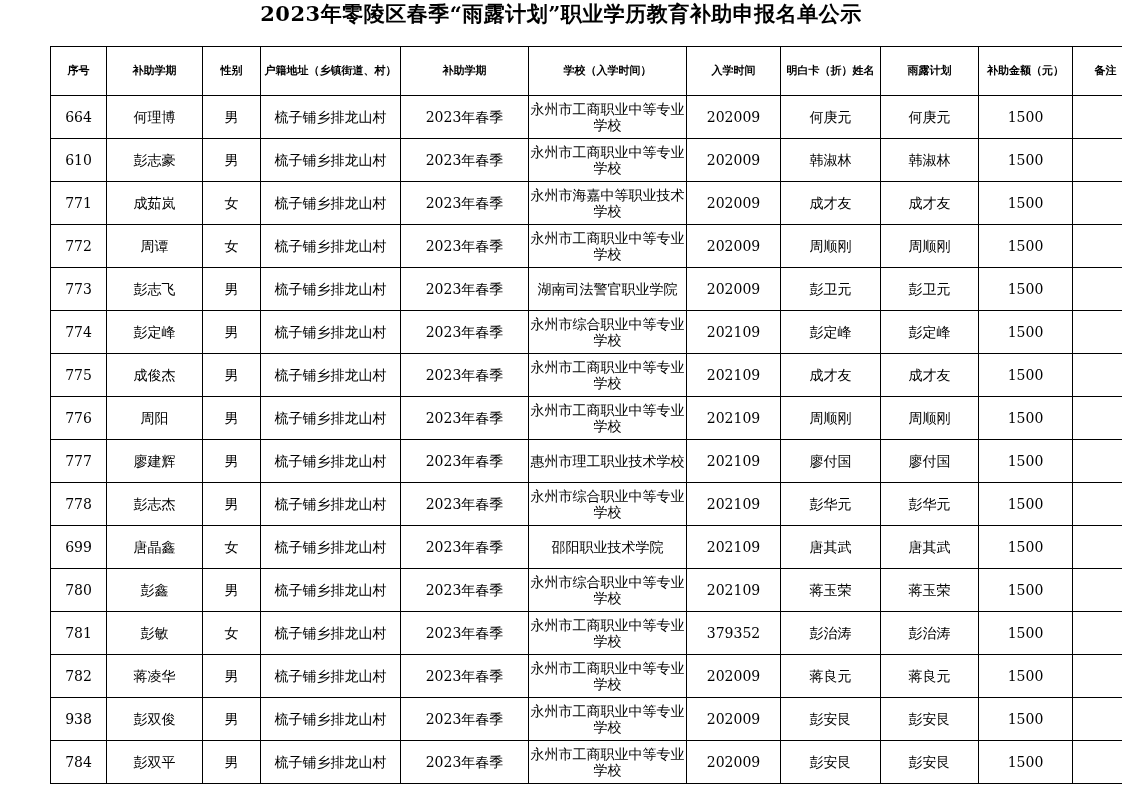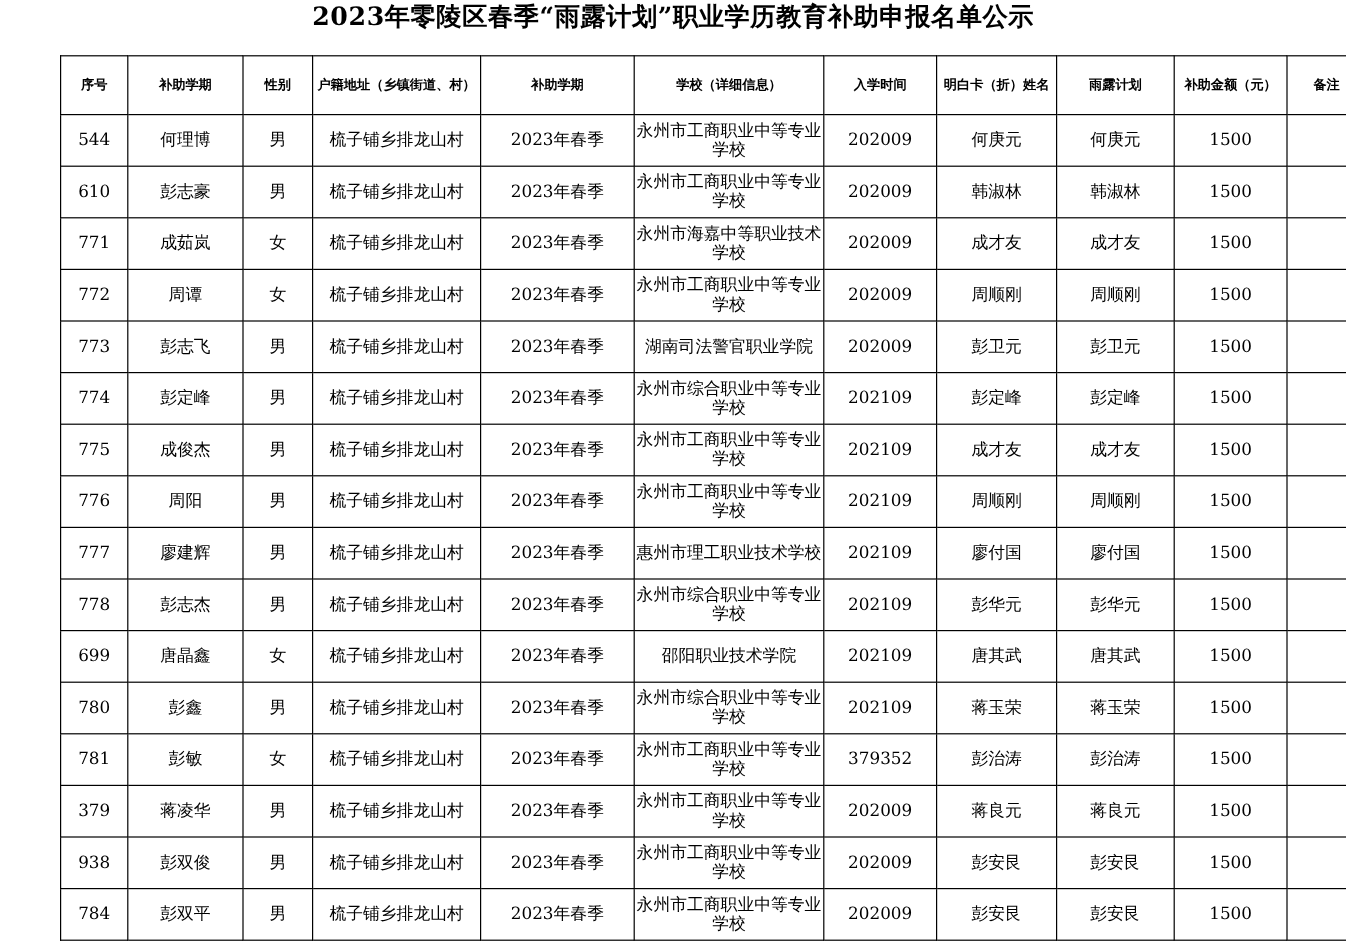--- a/index.html
+++ b/index.html
@@ -94,31 +94,31 @@
           <col class="col-9">
           <col class="col-10">
       </colgroup>
       <thead>
         <tr>
           <th>序号</th>
           <th>补助学期</th>
           <th>性别</th>
           <th>户籍地址（乡镇街道、村）</th>
           <th>补助学期</th>
-          <th>学校（详细信息）</th>
+          <th>学校（入学时间）</th>
           <th>入学时间</th>
           <th>明白卡（折）姓名</th>
           <th>雨露计划</th>
           <th>补助金额（元）</th>
           <th>备注</th>
         </tr>
       </thead>
       <tbody>
         <tr>
-          <td class="num">544</td>
+          <td class="num">664</td>
           <td>何理博</td>
           <td class="gender">男</td>
           <td>梳子铺乡排龙山村</td>
           <td>2023年春季</td>
           <td>永州市工商职业中等专业学校</td>
           <td class="entrytime">202009</td>
           <td>何庚元</td>
           <td>何庚元</td>
           <td class="amount">1500</td>
           <td></td>
@@ -273,21 +273,21 @@
           <td>梳子铺乡排龙山村</td>
           <td>2023年春季</td>
           <td>永州市工商职业中等专业学校</td>
           <td class="entrytime">379352</td>
           <td>彭治涛</td>
           <td>彭治涛</td>
           <td class="amount">1500</td>
           <td></td>
         </tr>
         <tr>
-          <td class="num">379</td>
+          <td class="num">782</td>
           <td>蒋凌华</td>
           <td class="gender">男</td>
           <td>梳子铺乡排龙山村</td>
           <td>2023年春季</td>
           <td>永州市工商职业中等专业学校</td>
           <td class="entrytime">202009</td>
           <td>蒋良元</td>
           <td>蒋良元</td>
           <td class="amount">1500</td>
           <td></td>

